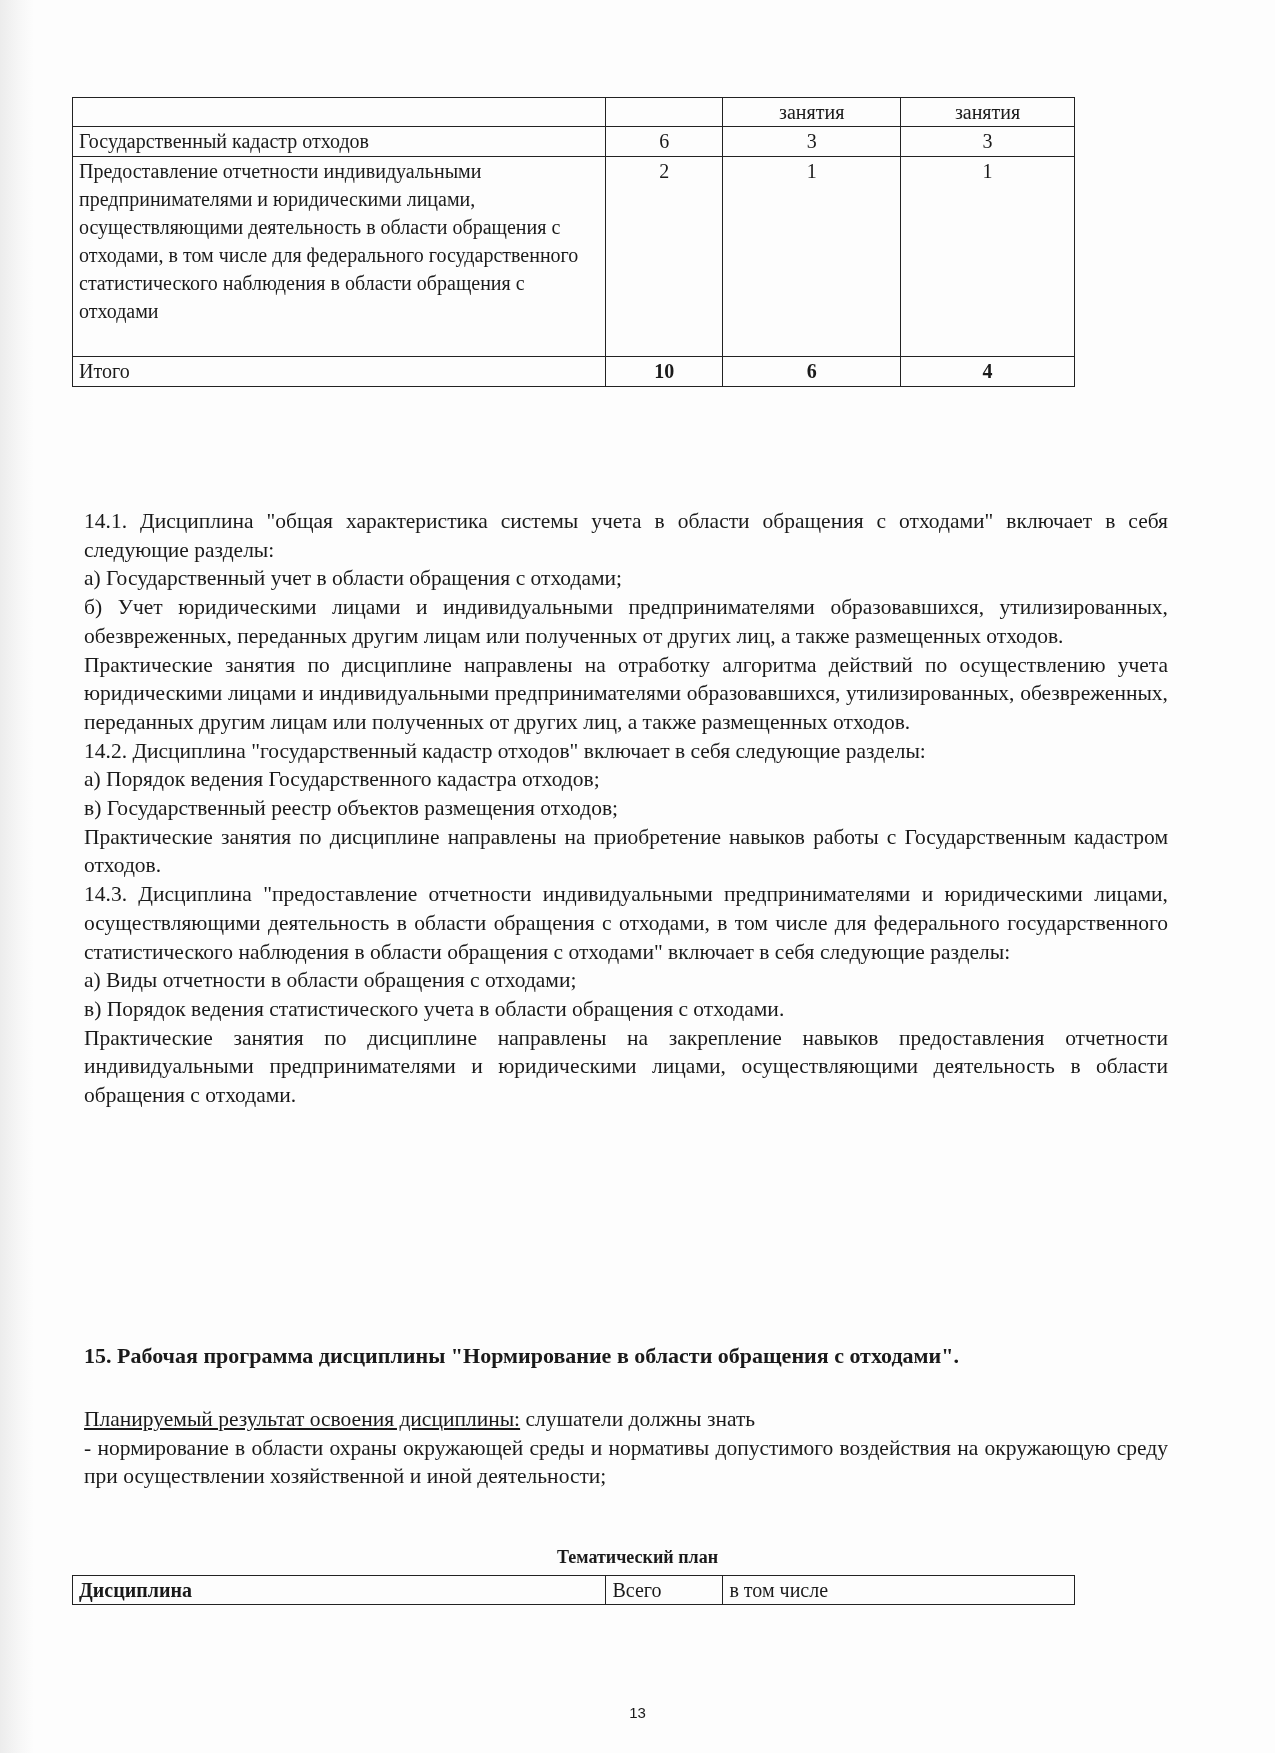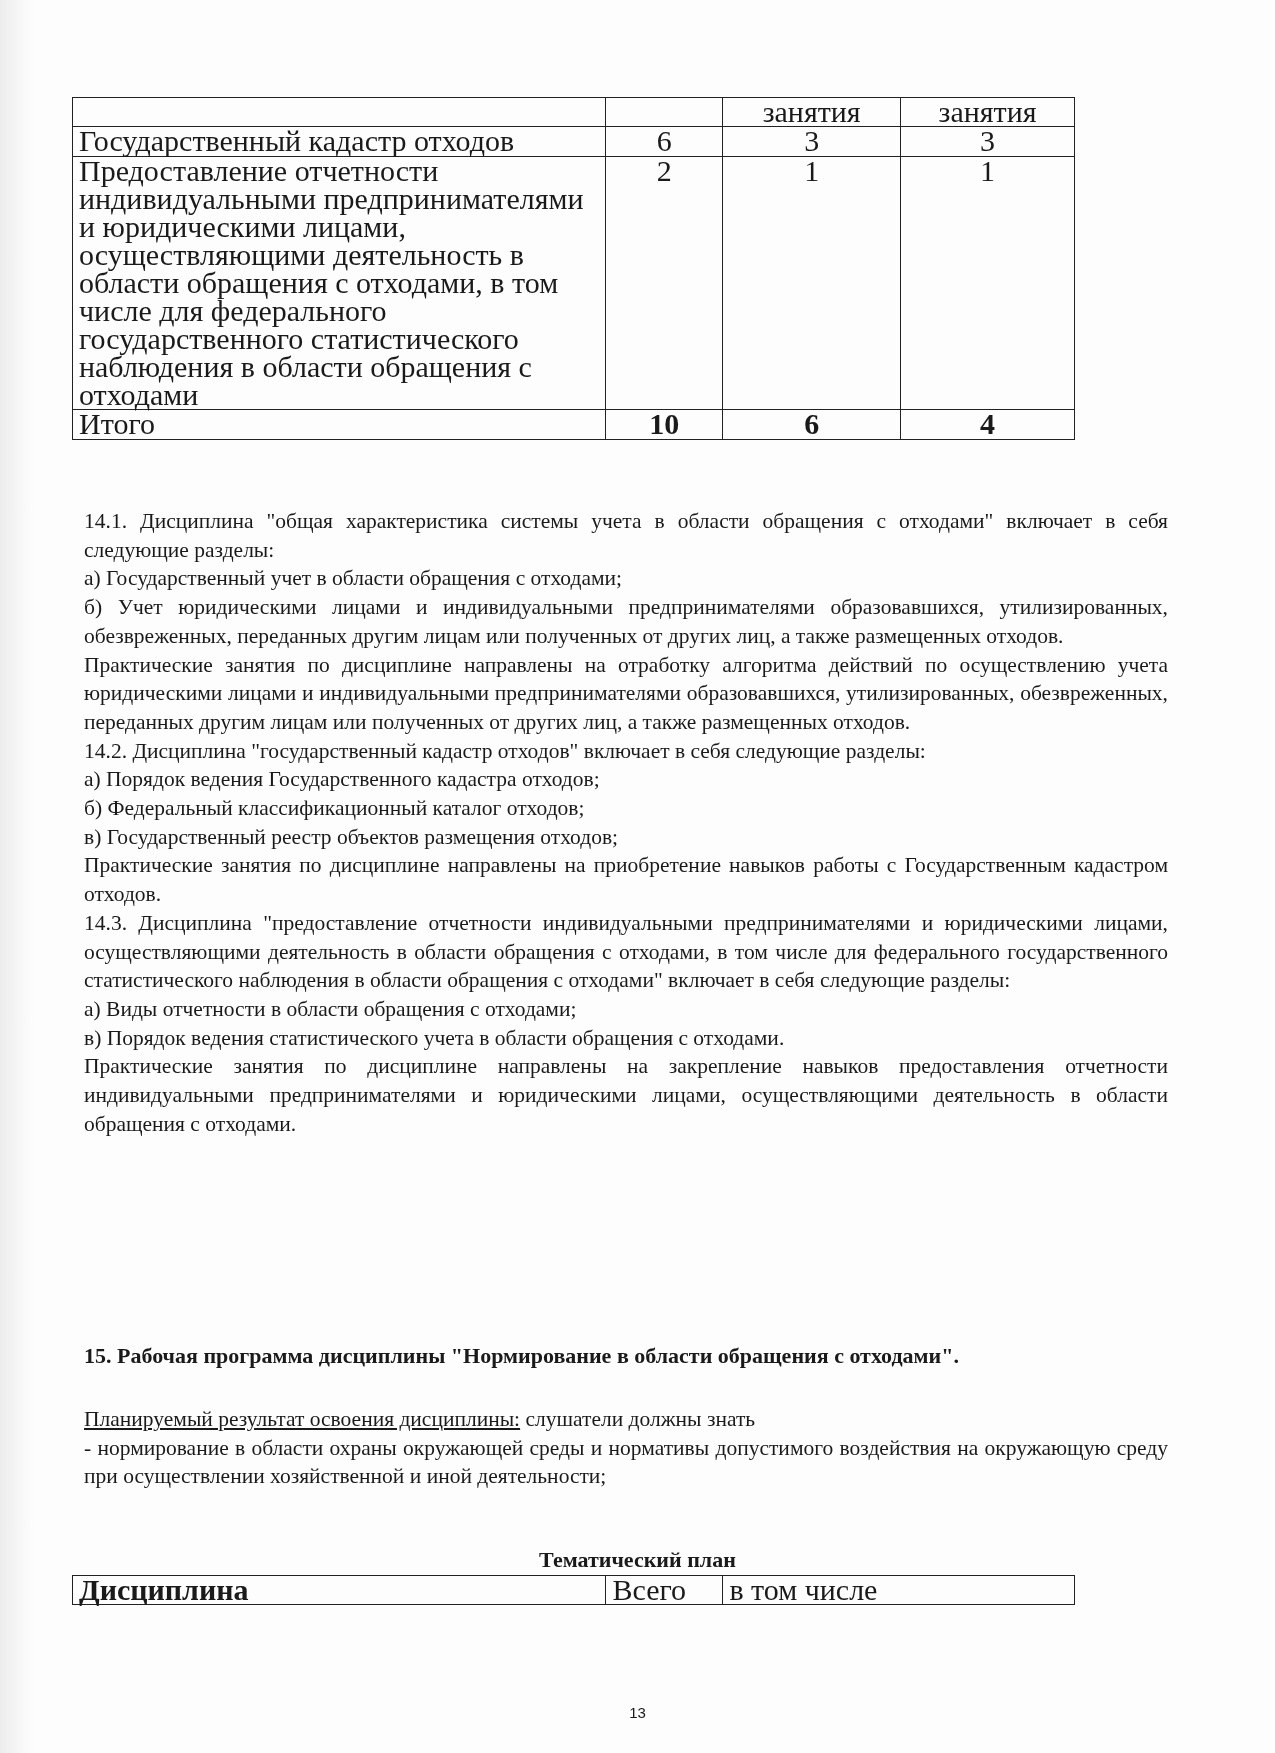--- a/index.html
+++ b/index.html
@@ -2,35 +2,35 @@
 <html><head>
 <meta charset="utf-8">
 <style>
   html, body { margin:0; padding:0; }
   body {
     width:1275px; height:1753px; background:#fdfdfd; position:relative; overflow:hidden;
     font-family:"Liberation Serif", serif; color:#1a1a1a;
   }
   .scan-edge { position:absolute; left:0; top:0; width:34px; height:1753px;
     background:linear-gradient(90deg,#ececec,#f7f7f7 60%,#fdfdfd); }
-  table.grid { position:absolute; border-collapse:collapse; font-size:30px; line-height:28px;padding-left:13px; }
+  table.grid { position:absolute; border-collapse:collapse; font-size:20px; line-height:28px;padding-left:13px; }
   table.grid td { border:1.5px solid #222; padding:0 6px; vertical-align:top; }
   #t1 { left:72px; top:97px; width:1003px; }
   #t1 td.c { text-align:center; }
   #t1 tr.hdr td { height:28px; }
   #t1 tr.total td.c { font-weight:bold;margin-top:20px; }
   .text { position:absolute; left:84px; width:1084px; font-size:21.5px; line-height:28.7px;
     text-align:justify; }
   .text p { margin:0; }
   #body1 { top:507px; }
   h2.sec { position:absolute; left:84px; top:1343px; margin:0; font-size:22px; font-weight:bold; }
   #body2 { top:1405px; }
   .u { text-decoration:underline; }
   .plan-title { position:absolute; left:0; width:1275px; top:1547px; text-align:center;
-    font-weight:bold; font-size:22px; }
+    font-weight:bold; font-size:18px; }
   #t2 { left:72px; top:1575px; width:1003px; }
   #t2 td { height:28px; text-align:left; }
   #t2 td.b { font-weight:bold; }
   .pagenum { position:absolute; left:0; width:1275px; top:1704px; text-align:center;
     font-family:"Liberation Sans", sans-serif; font-size:15px; }
 </style>
 </head>
 <body>
 
 <div class="scan-edge"></div>
@@ -70,21 +70,20 @@
 </tbody>
   </table>
 
 <div class="text" id="body1">
   <p>14.1. Дисциплина "общая характеристика системы учета в области обращения с отходами" включает в себя следующие разделы:</p>
   <p>а) Государственный учет в области обращения с отходами;</p>
   <p>б) Учет юридическими лицами и индивидуальными предпринимателями образовавшихся, утилизированных, обезвреженных, переданных другим лицам или полученных от других лиц, а также размещенных отходов.</p>
   <p>Практические занятия по дисциплине направлены на отработку алгоритма действий по осуществлению учета юридическими лицами и индивидуальными предпринимателями образовавшихся, утилизированных, обезвреженных, переданных другим лицам или полученных от других лиц, а также размещенных отходов.</p>
   <p>14.2. Дисциплина "государственный кадастр отходов" включает в себя следующие разделы:</p>
   <p>а) Порядок ведения Государственного кадастра отходов;</p>
-  <p>б) Федеральный классификационный каталог отходов;</p>
   <p>в) Государственный реестр объектов размещения отходов;</p>
   <p>Практические занятия по дисциплине направлены на приобретение навыков работы с Государственным кадастром отходов.</p>
   <p>14.3. Дисциплина "предоставление отчетности индивидуальными предпринимателями и юридическими лицами, осуществляющими деятельность в области обращения с отходами, в том числе для федерального государственного статистического наблюдения в области обращения с отходами" включает в себя следующие разделы:</p>
   <p>а) Виды отчетности в области обращения с отходами;</p>
   <p>в) Порядок ведения статистического учета в области обращения с отходами.</p>
   <p>Практические занятия по дисциплине направлены на закрепление навыков предоставления отчетности индивидуальными предпринимателями и юридическими лицами, осуществляющими деятельность в области обращения с отходами.</p>
 </div>
 
 <h2 class="sec">15. Рабочая программа дисциплины "Нормирование в области обращения с отходами".</h2>
 

